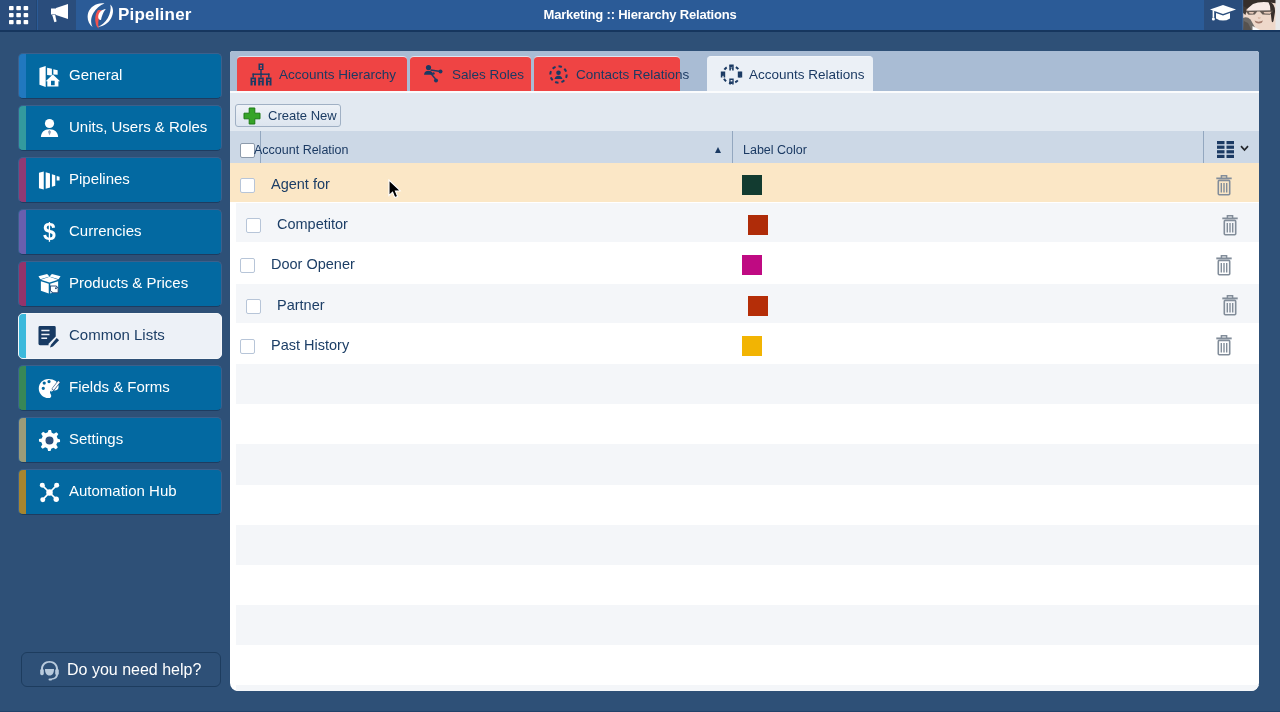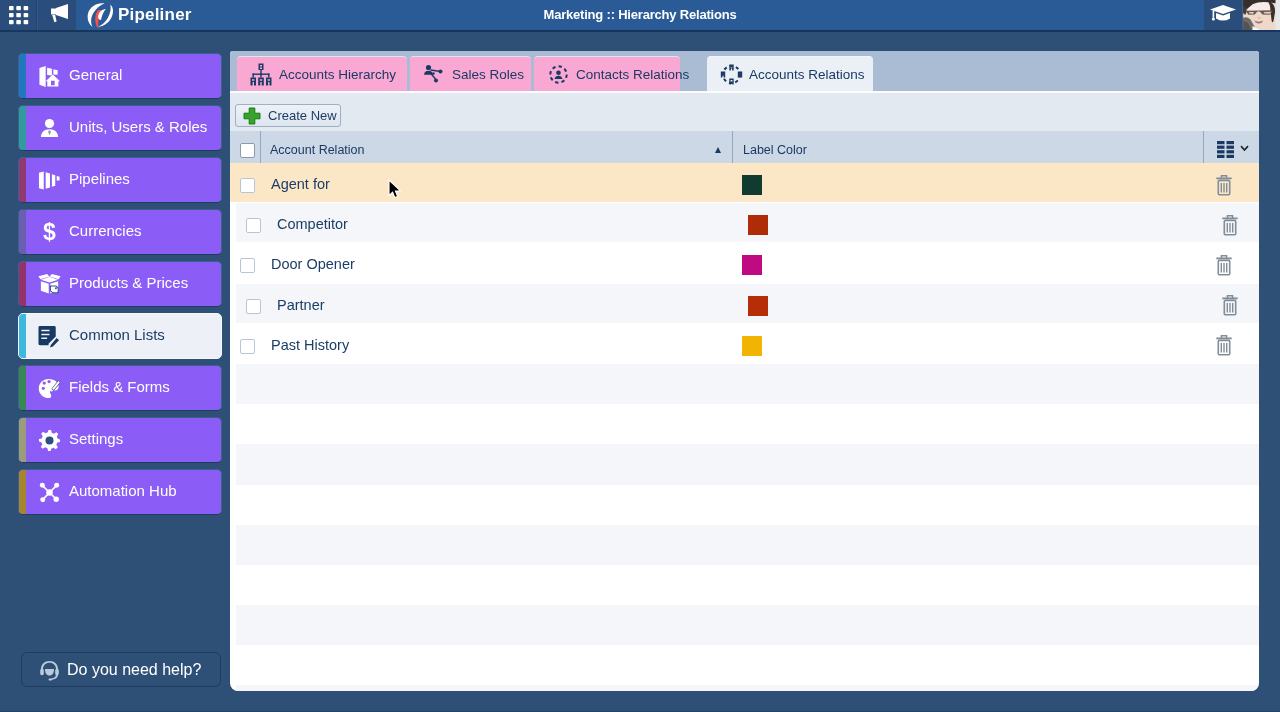--- a/index.html
+++ b/index.html
@@ -9,41 +9,41 @@
 #topbar { position:absolute; left:0; top:0; width:1280px; height:32px; background:#2b5b97; border-bottom:2px solid #16365e; }
 .tcell { position:absolute; top:0; height:30px; background:#2a4d7c; }
 #cell-grid { left:0; width:37px; border-right:1px solid #234672; }
 #cell-mega { left:38px; width:38px; }
 #cell-cap  { left:1204px; width:38px; }
 #logo { position:absolute; left:87px; top:3px; }
 #logotext { position:absolute; left:118px; top:5px; color:#fff; font-size:17px; font-weight:bold; letter-spacing:0.2px; }
 #title { position:absolute; left:0; top:0; width:1280px; height:30px; text-align:center; line-height:30px; color:#fff; font-size:13px; font-weight:bold; letter-spacing:-0.2px; }
 #avatar { position:absolute; left:1242px; top:0; width:38px; height:30px; overflow:hidden; }
 
-.sbtn { position:absolute; left:18px; width:204px; height:46px; background:#8b5cf6; border:1px solid #3c608c; border-bottom-color:#1e3c60; border-radius:5px; overflow:hidden; }
+.sbtn { position:absolute; left:18px; width:204px; height:46px; background:#0369a1; border:1px solid #3c608c; border-bottom-color:#1e3c60; border-radius:5px; overflow:hidden; }
 .sbtn .stripe { position:absolute; left:0; top:0; width:7px; height:46px; }
 .sbtn .lbl { position:absolute; left:50px; top:0; height:44px; line-height:42px; color:#fff; font-size:15px; white-space:nowrap; }
 .sbtn .ico { position:absolute; left:19px; top:11px; width:23px; height:23px; }
 .sbtn.sel { background:#edf1f7; border-color:#f4f7fa; }
 .sbtn.sel .lbl { color:#1c3e66; }
 #helpbtn { position:absolute; left:21px; top:652px; width:200px; height:35px; border:1px solid #1d3c5e; border-radius:6px; }
 #helpbtn .lbl { position:absolute; left:45px; top:0; height:33px; line-height:33px; color:#fff; font-size:16px; white-space:nowrap; }
 
 #panel { position:absolute; left:230px; top:51px; width:1029px; height:640px; background:#fff; border-radius:3px 3px 8px 8px; overflow:hidden; }
 #tabstrip { position:absolute; left:0; top:0; width:1029px; height:40px; background:#a9bcd4; }
-.tab { position:absolute; top:5px; height:35px; background:#f9a8d4; border-radius:4px 4px 0 0; border-top:1px solid #dee6f0; color:#1b3a63; font-size:13.5px; display:flex; align-items:center; white-space:nowrap; }
+.tab { position:absolute; top:5px; height:35px; background:#ef4444; border-radius:4px 4px 0 0; border-top:1px solid #dee6f0; color:#1b3a63; font-size:13.5px; display:flex; align-items:center; white-space:nowrap; }
 .tab .ti { margin-left:13px; margin-right:6px; width:23px; height:23px; flex:none; }
 .tab.active { background:#ebf0f6; border-top-color:#f2f5f9; }
 #createzone { position:absolute; left:0; top:40px; width:1029px; height:40px; background:#e2e9f1; border-top:2px solid #fbfcfd; }
 #createbtn { position:absolute; left:5px; top:11px; width:106px; height:23px; background:linear-gradient(#eef2f7,#dde5ef); border:1px solid #a0b0c4; border-radius:3px; }
 #createbtn span { position:absolute; left:32px; top:0; line-height:21px; font-size:13px; color:#1c3c63; }
 #thead { position:absolute; left:0; top:80px; width:1029px; height:32px; background:#ccd8e6; }
 #thead .sep1 { position:absolute; left:30px; top:0; width:1px; height:32px; background:#93a7bf; }
 #thead .sep2 { position:absolute; left:973px; top:0; width:1px; height:32px; background:#93a7bf; }
-#thead .h1 { position:absolute; left:40px; top:3.5px; line-height:31px; font-size:12.5px; color:#1b3a63; }
+#thead .h1 { position:absolute; left:24px; top:3.5px; line-height:31px; font-size:12.5px; color:#1b3a63; }
 #thead .h2 { position:absolute; left:513px; top:3.5px; line-height:31px; font-size:12.5px; color:#1b3a63; }
 #thead .sort { position:absolute; left:485px; top:16px; width:0; height:0; border-left:3.8px solid transparent; border-right:3.8px solid transparent; border-bottom:6.8px solid #1b3a63; }
 .cb { position:absolute; left:10px; width:15px; height:15px; background:#fff; border:1px solid #8c9aab; border-radius:2px; }
 #rows { position:absolute; left:0; top:112px; width:1029px; }
 .row { position:relative; width:1029px; height:40.2px; border-bottom:1px solid #fff; }
 .row .cb { top:15px; border-color:#b7c5d8; }
 .row .txt { position:absolute; left:41px; top:2px; line-height:39px; font-size:14.5px; color:#1c3e66; }
 .row .chip { position:absolute; left:512px; top:12px; width:20px; height:20px; }
 .row .trash { position:absolute; left:986px; top:11.5px; width:16px; height:21px; }
 .stripe-row { width:1029px; height:40.2px; }

